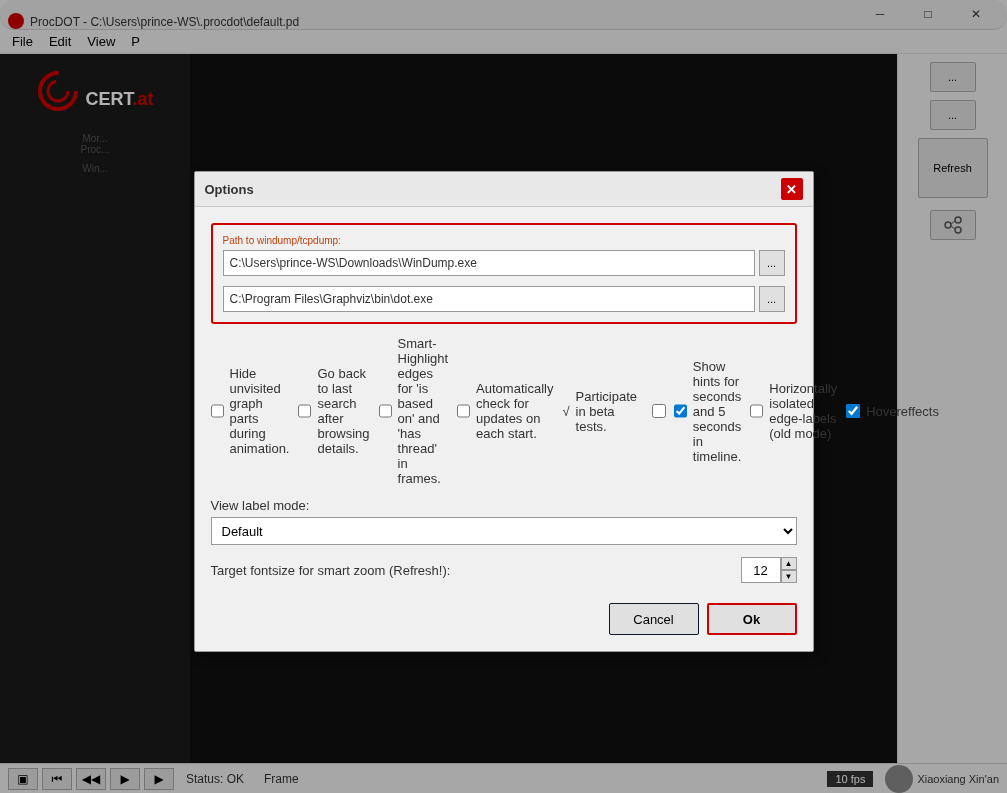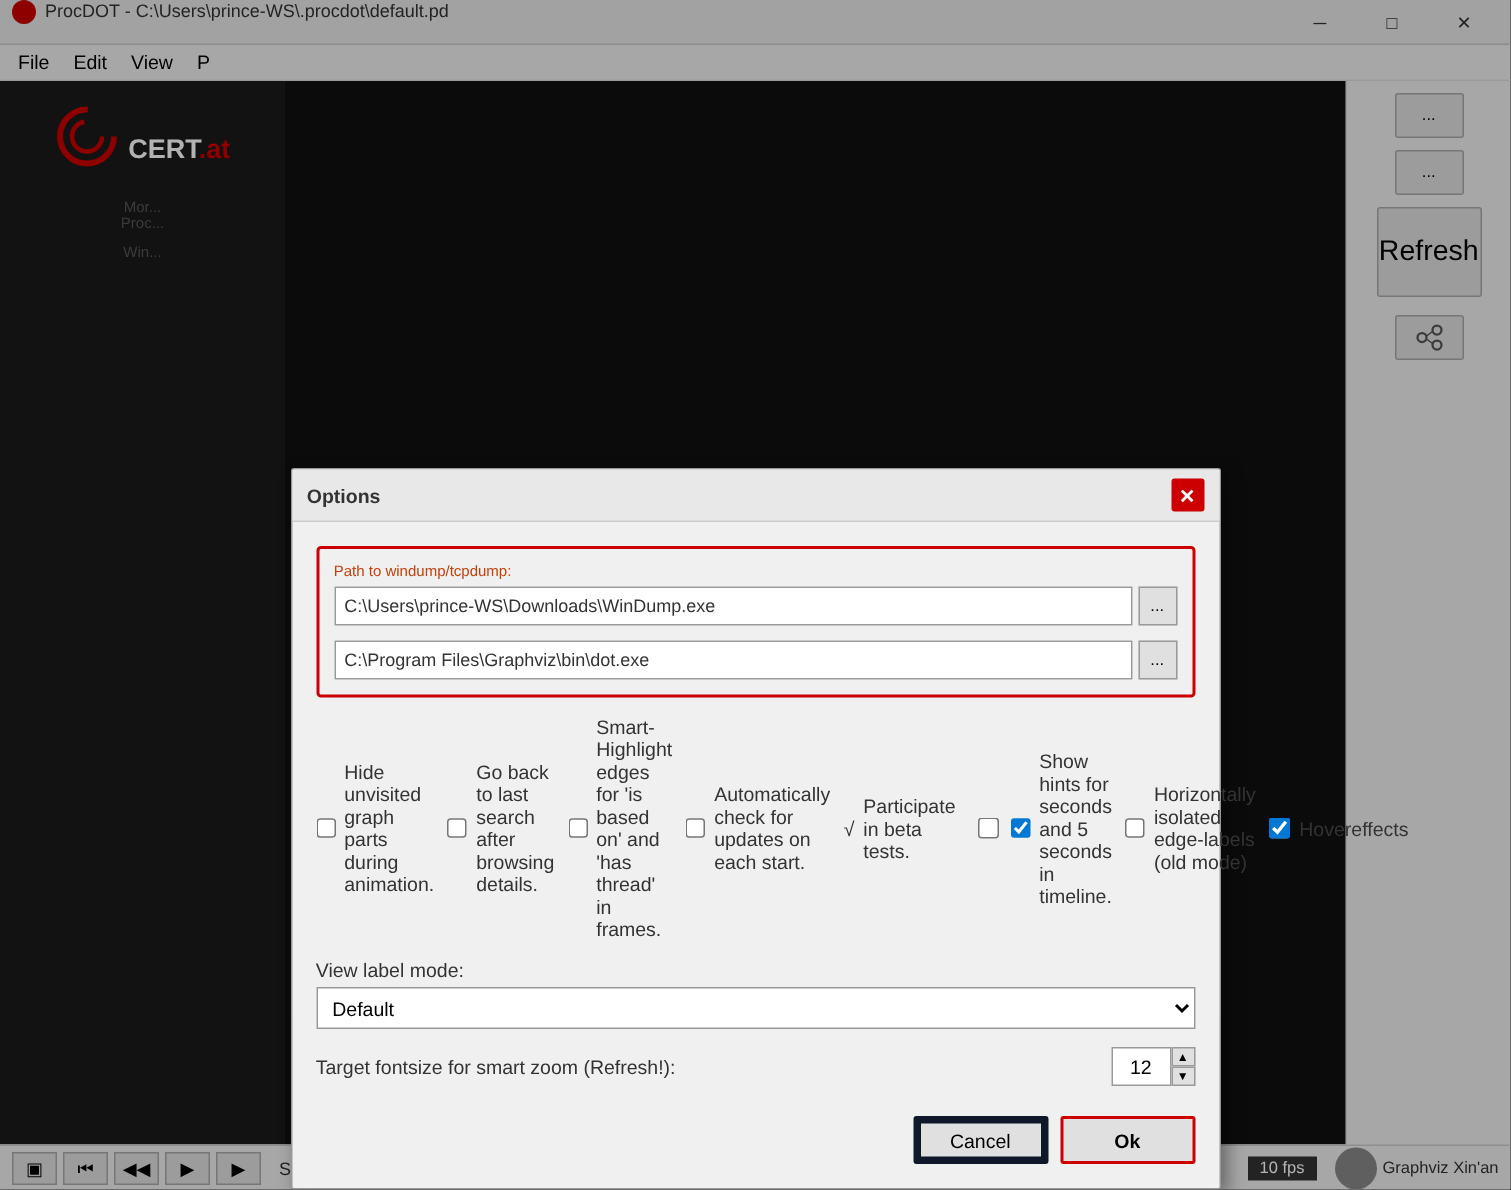--- a/index.html
+++ b/index.html
@@ -19,24 +19,25 @@
       height: 793px;
       background: #f0f0f0;
       position: relative;
     }
 
     
     .title-bar {
       background: #e8e8e8;
       height: 30px;
       display: flex;
-      align-items: flex-start;
+      align-items: flex-end;
       padding: 0 8px;
       border-bottom: 1px solid #ccc;
       position: relative;
+      border-radius: 14px;
     }
     .title-bar-icon {
       width: 16px;
       height: 16px;
       background: #cc0000;
       border-radius: 50%;
       margin-right: 6px;
     }
     .title-bar-text {
       font-size: 12px;
@@ -133,21 +134,21 @@
       align-items: center;
       justify-content: center;
       border-radius: 2px;
     }
     .refresh-btn {
       width: 70px;
       height: 60px;
       background: #e0e0e0;
       border: 1px solid #aaa;
       cursor: pointer;
-      font-size: 19px;
+      font-size: 11px;
       display: flex;
       align-items: center;
       justify-content: center;
       border-radius: 2px;
       margin-bottom: 4px;
     }
     .icon-btn {
       width: 46px;
       height: 30px;
       background: #e0e0e0;
@@ -216,21 +217,21 @@
 
     
     .modal-overlay {
       position: absolute;
       top: 0;
       left: 0;
       right: 0;
       bottom: 0;
       background: rgba(0,0,0,0.3);
       display: flex;
-      align-items: flex-end;
+      align-items: center;
       justify-content: center;
       padding-top: 30px;
       z-index: 100;
     }
 
     
     .dialog {
       background: #f0f0f0;
       border: 1px solid #999;
       border-radius: 2px;
@@ -402,21 +403,21 @@
     
     .dialog-footer {
       display: flex;
       justify-content: flex-end;
       gap: 8px;
       padding-top: 4px;
     }
     .dialog-btn {
       width: 90px;
       height: 32px;
-      border: 5px solid #0f172a;
+      border: 1px solid #0f172a;
       background: #e0e0e0;
       cursor: pointer;
       font-size: 13px;
       border-radius: 2px;
     }
     .dialog-btn-ok {
       border: 2px solid #cc0000;
       font-weight: 600;
     }
   </style>
@@ -489,21 +490,21 @@
     <button class="bottom-btn">⏮</button>
     <button class="bottom-btn">◀◀</button>
     <button class="bottom-btn">▶</button>
     <button class="bottom-btn">▶</button>
     <span class="status-text">Status: OK</span>
     <span class="status-text" style="margin-left:16px;">Frame</span>
     <div style="flex:1;"></div>
     <div class="fps-display">10 fps</div>
     <div class="avatar-area">
       <div class="avatar-circle"></div>
-      <span class="avatar-name">Graphviz Xin'an</span>
+      <span class="avatar-name">Xiaoxiang Xin'an</span>
     </div>
   </div>
 
   <div class="modal-overlay">
     <div class="dialog">
 
       <div class="dialog-titlebar">
         <span class="dialog-title">Options</span>
         <button class="dialog-close-btn">✕</button>
       </div>

